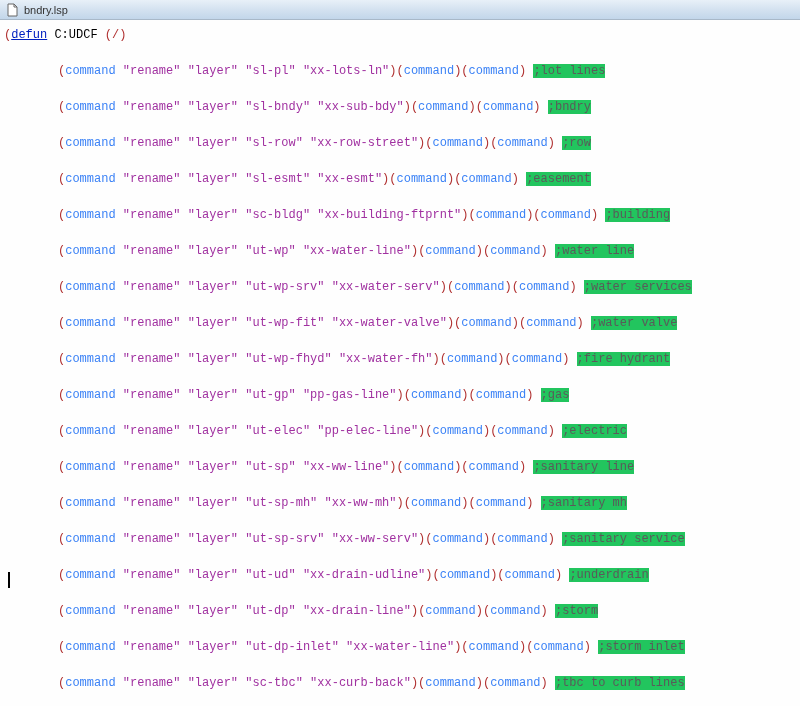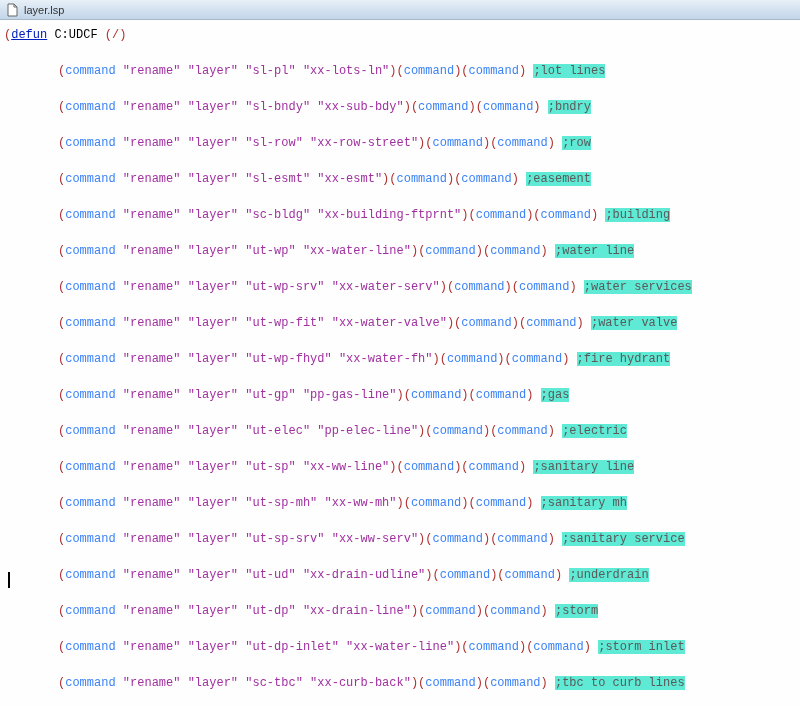--- a/index.html
+++ b/index.html
@@ -37,39 +37,39 @@
   .line {
     display: block;
     min-height: 18px;
   }
   .indent1 { padding-left: 0px; }
   .indent2 { padding-left: 54px; }
   .paren { color: #b03030; }
   .kw-defun { color: #0020c0; text-decoration: underline; }
   .kw-command { color: #3b82f6; }
   .str { color: #a030a0; }
-  .comment { color: #5a5a5a; background: #5eead4; }
+  .comment { color: #5a5a5a; background: #22c55e; }
   .plain { color: #000; }
   .cursor {
     position: absolute;
     left: 8px;
     top: 572px;
     width: 2px;
     height: 16px;
     background: #000;
   }
 </style>
 </head>
 <body>
 
 <div class="titlebar">
   <span class="titlebar-icon">
     <svg viewBox="0 0 14 14">
         <path d="M2 1 L8 1 L11 4 L11 13 L2 13 Z" fill="#fff" stroke="#666" stroke-width="1"></path>
         <path d="M8 1 L8 4 L11 4" fill="none" stroke="#666" stroke-width="1"></path>
       </svg>
   </span>
-  <span class="titlebar-text">layer.lsp</span>
+  <span class="titlebar-text">bndry.lsp</span>
 </div>
 
 <div class="code-area" id="code"><span class="line indent1"><span class="paren">(</span><span class="kw-defun">defun</span><span class="plain"> C:UDCF </span><span class="paren">(/)</span></span><span class="line">&nbsp;</span><span class="line indent2"><span class="paren">(</span><span class="kw-command">command</span><span class="plain"> </span><span class="str">"rename"</span><span class="plain"> </span><span class="str">"layer"</span><span class="plain"> </span><span class="str">"sl-pl"</span><span class="plain"> </span><span class="str">"xx-lots-ln"</span><span class="paren">)</span><span class="paren">(</span><span class="kw-command">command</span><span class="paren">)</span><span class="paren">(</span><span class="kw-command">command</span><span class="paren">)</span><span class="plain"> </span><span class="comment">;lot lines</span></span><span class="line">&nbsp;</span><span class="line indent2"><span class="paren">(</span><span class="kw-command">command</span><span class="plain"> </span><span class="str">"rename"</span><span class="plain"> </span><span class="str">"layer"</span><span class="plain"> </span><span class="str">"sl-bndy"</span><span class="plain"> </span><span class="str">"xx-sub-bdy"</span><span class="paren">)</span><span class="paren">(</span><span class="kw-command">command</span><span class="paren">)</span><span class="paren">(</span><span class="kw-command">command</span><span class="paren">)</span><span class="plain"> </span><span class="comment">;bndry</span></span><span class="line">&nbsp;</span><span class="line indent2"><span class="paren">(</span><span class="kw-command">command</span><span class="plain"> </span><span class="str">"rename"</span><span class="plain"> </span><span class="str">"layer"</span><span class="plain"> </span><span class="str">"sl-row"</span><span class="plain"> </span><span class="str">"xx-row-street"</span><span class="paren">)</span><span class="paren">(</span><span class="kw-command">command</span><span class="paren">)</span><span class="paren">(</span><span class="kw-command">command</span><span class="paren">)</span><span class="plain"> </span><span class="comment">;row</span></span><span class="line">&nbsp;</span><span class="line indent2"><span class="paren">(</span><span class="kw-command">command</span><span class="plain"> </span><span class="str">"rename"</span><span class="plain"> </span><span class="str">"layer"</span><span class="plain"> </span><span class="str">"sl-esmt"</span><span class="plain"> </span><span class="str">"xx-esmt"</span><span class="paren">)</span><span class="paren">(</span><span class="kw-command">command</span><span class="paren">)</span><span class="paren">(</span><span class="kw-command">command</span><span class="paren">)</span><span class="plain"> </span><span class="comment">;easement</span></span><span class="line">&nbsp;</span><span class="line indent2"><span class="paren">(</span><span class="kw-command">command</span><span class="plain"> </span><span class="str">"rename"</span><span class="plain"> </span><span class="str">"layer"</span><span class="plain"> </span><span class="str">"sc-bldg"</span><span class="plain"> </span><span class="str">"xx-building-ftprnt"</span><span class="paren">)</span><span class="paren">(</span><span class="kw-command">command</span><span class="paren">)</span><span class="paren">(</span><span class="kw-command">command</span><span class="paren">)</span><span class="plain"> </span><span class="comment">;building</span></span><span class="line">&nbsp;</span><span class="line indent2"><span class="paren">(</span><span class="kw-command">command</span><span class="plain"> </span><span class="str">"rename"</span><span class="plain"> </span><span class="str">"layer"</span><span class="plain"> </span><span class="str">"ut-wp"</span><span class="plain"> </span><span class="str">"xx-water-line"</span><span class="paren">)</span><span class="paren">(</span><span class="kw-command">command</span><span class="paren">)</span><span class="paren">(</span><span class="kw-command">command</span><span class="paren">)</span><span class="plain"> </span><span class="comment">;water line</span></span><span class="line">&nbsp;</span><span class="line indent2"><span class="paren">(</span><span class="kw-command">command</span><span class="plain"> </span><span class="str">"rename"</span><span class="plain"> </span><span class="str">"layer"</span><span class="plain"> </span><span class="str">"ut-wp-srv"</span><span class="plain"> </span><span class="str">"xx-water-serv"</span><span class="paren">)</span><span class="paren">(</span><span class="kw-command">command</span><span class="paren">)</span><span class="paren">(</span><span class="kw-command">command</span><span class="paren">)</span><span class="plain"> </span><span class="comment">;water services</span></span><span class="line">&nbsp;</span><span class="line indent2"><span class="paren">(</span><span class="kw-command">command</span><span class="plain"> </span><span class="str">"rename"</span><span class="plain"> </span><span class="str">"layer"</span><span class="plain"> </span><span class="str">"ut-wp-fit"</span><span class="plain"> </span><span class="str">"xx-water-valve"</span><span class="paren">)</span><span class="paren">(</span><span class="kw-command">command</span><span class="paren">)</span><span class="paren">(</span><span class="kw-command">command</span><span class="paren">)</span><span class="plain"> </span><span class="comment">;water valve</span></span><span class="line">&nbsp;</span><span class="line indent2"><span class="paren">(</span><span class="kw-command">command</span><span class="plain"> </span><span class="str">"rename"</span><span class="plain"> </span><span class="str">"layer"</span><span class="plain"> </span><span class="str">"ut-wp-fhyd"</span><span class="plain"> </span><span class="str">"xx-water-fh"</span><span class="paren">)</span><span class="paren">(</span><span class="kw-command">command</span><span class="paren">)</span><span class="paren">(</span><span class="kw-command">command</span><span class="paren">)</span><span class="plain"> </span><span class="comment">;fire hydrant</span></span><span class="line">&nbsp;</span><span class="line indent2"><span class="paren">(</span><span class="kw-command">command</span><span class="plain"> </span><span class="str">"rename"</span><span class="plain"> </span><span class="str">"layer"</span><span class="plain"> </span><span class="str">"ut-gp"</span><span class="plain"> </span><span class="str">"pp-gas-line"</span><span class="paren">)</span><span class="paren">(</span><span class="kw-command">command</span><span class="paren">)</span><span class="paren">(</span><span class="kw-command">command</span><span class="paren">)</span><span class="plain"> </span><span class="comment">;gas</span></span><span class="line">&nbsp;</span><span class="line indent2"><span class="paren">(</span><span class="kw-command">command</span><span class="plain"> </span><span class="str">"rename"</span><span class="plain"> </span><span class="str">"layer"</span><span class="plain"> </span><span class="str">"ut-elec"</span><span class="plain"> </span><span class="str">"pp-elec-line"</span><span class="paren">)</span><span class="paren">(</span><span class="kw-command">command</span><span class="paren">)</span><span class="paren">(</span><span class="kw-command">command</span><span class="paren">)</span><span class="plain"> </span><span class="comment">;electric</span></span><span class="line">&nbsp;</span><span class="line indent2"><span class="paren">(</span><span class="kw-command">command</span><span class="plain"> </span><span class="str">"rename"</span><span class="plain"> </span><span class="str">"layer"</span><span class="plain"> </span><span class="str">"ut-sp"</span><span class="plain"> </span><span class="str">"xx-ww-line"</span><span class="paren">)</span><span class="paren">(</span><span class="kw-command">command</span><span class="paren">)</span><span class="paren">(</span><span class="kw-command">command</span><span class="paren">)</span><span class="plain"> </span><span class="comment">;sanitary line</span></span><span class="line">&nbsp;</span><span class="line indent2"><span class="paren">(</span><span class="kw-command">command</span><span class="plain"> </span><span class="str">"rename"</span><span class="plain"> </span><span class="str">"layer"</span><span class="plain"> </span><span class="str">"ut-sp-mh"</span><span class="plain"> </span><span class="str">"xx-ww-mh"</span><span class="paren">)</span><span class="paren">(</span><span class="kw-command">command</span><span class="paren">)</span><span class="paren">(</span><span class="kw-command">command</span><span class="paren">)</span><span class="plain"> </span><span class="comment">;sanitary mh</span></span><span class="line">&nbsp;</span><span class="line indent2"><span class="paren">(</span><span class="kw-command">command</span><span class="plain"> </span><span class="str">"rename"</span><span class="plain"> </span><span class="str">"layer"</span><span class="plain"> </span><span class="str">"ut-sp-srv"</span><span class="plain"> </span><span class="str">"xx-ww-serv"</span><span class="paren">)</span><span class="paren">(</span><span class="kw-command">command</span><span class="paren">)</span><span class="paren">(</span><span class="kw-command">command</span><span class="paren">)</span><span class="plain"> </span><span class="comment">;sanitary service</span></span><span class="line">&nbsp;</span><span class="line indent2"><span class="paren">(</span><span class="kw-command">command</span><span class="plain"> </span><span class="str">"rename"</span><span class="plain"> </span><span class="str">"layer"</span><span class="plain"> </span><span class="str">"ut-ud"</span><span class="plain"> </span><span class="str">"xx-drain-udline"</span><span class="paren">)</span><span class="paren">(</span><span class="kw-command">command</span><span class="paren">)</span><span class="paren">(</span><span class="kw-command">command</span><span class="paren">)</span><span class="plain"> </span><span class="comment">;underdrain</span></span><span class="line">&nbsp;</span><span class="line indent2"><span class="paren">(</span><span class="kw-command">command</span><span class="plain"> </span><span class="str">"rename"</span><span class="plain"> </span><span class="str">"layer"</span><span class="plain"> </span><span class="str">"ut-dp"</span><span class="plain"> </span><span class="str">"xx-drain-line"</span><span class="paren">)</span><span class="paren">(</span><span class="kw-command">command</span><span class="paren">)</span><span class="paren">(</span><span class="kw-command">command</span><span class="paren">)</span><span class="plain"> </span><span class="comment">;storm</span></span><span class="line">&nbsp;</span><span class="line indent2"><span class="paren">(</span><span class="kw-command">command</span><span class="plain"> </span><span class="str">"rename"</span><span class="plain"> </span><span class="str">"layer"</span><span class="plain"> </span><span class="str">"ut-dp-inlet"</span><span class="plain"> </span><span class="str">"xx-water-line"</span><span class="paren">)</span><span class="paren">(</span><span class="kw-command">command</span><span class="paren">)</span><span class="paren">(</span><span class="kw-command">command</span><span class="paren">)</span><span class="plain"> </span><span class="comment">;storm inlet</span></span><span class="line">&nbsp;</span><span class="line indent2"><span class="paren">(</span><span class="kw-command">command</span><span class="plain"> </span><span class="str">"rename"</span><span class="plain"> </span><span class="str">"layer"</span><span class="plain"> </span><span class="str">"sc-tbc"</span><span class="plain"> </span><span class="str">"xx-curb-back"</span><span class="paren">)</span><span class="paren">(</span><span class="kw-command">command</span><span class="paren">)</span><span class="paren">(</span><span class="kw-command">command</span><span class="paren">)</span><span class="plain"> </span><span class="comment">;tbc to curb lines</span></span><span class="line">&nbsp;</span></div>
 
 <div class="cursor"></div>
 
 </body></html>

